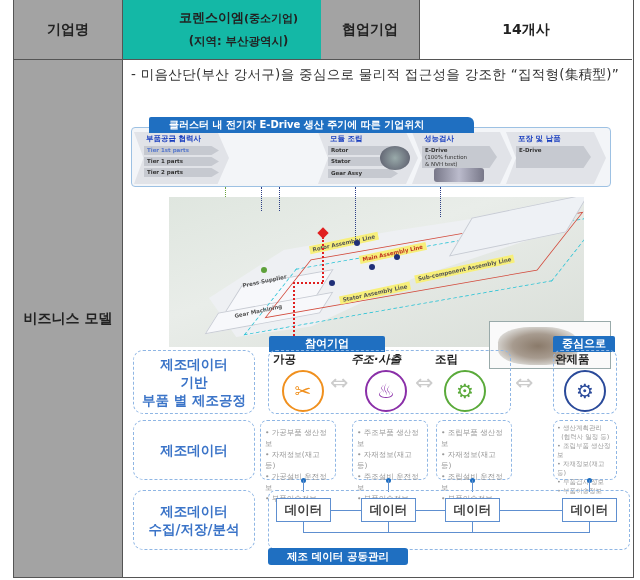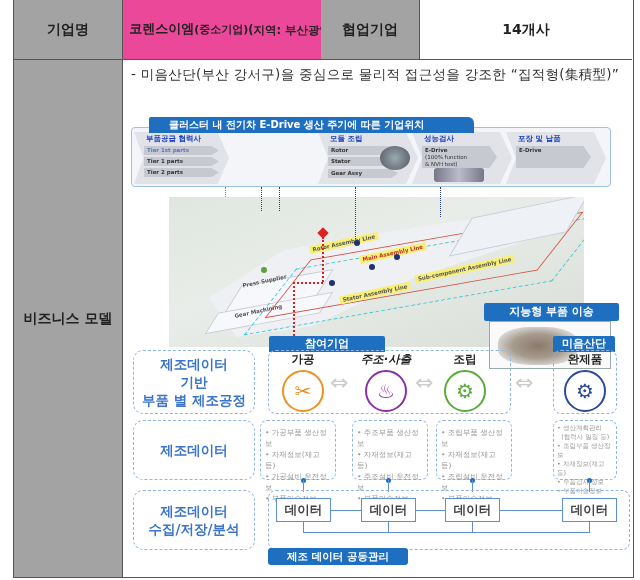--- a/index.html
+++ b/index.html
@@ -3,21 +3,21 @@
 <meta charset="utf-8">
 <style>
   * { box-sizing: border-box; margin: 0; padding: 0; }
   html, body { width: 640px; height: 580px; background: #ffffff; overflow: hidden; }
   body { font-family: "DejaVu Sans", "Liberation Sans", sans-serif; color: #222; position: relative; }
 
   .tbl { position: absolute; left: 13px; top: 0; width: 621px; height: 578px; border: 1.5px solid #555; border-top: none; }
   .cell { position: absolute; border-right: 1.5px solid #555; border-bottom: 1.5px solid #555; display: flex; align-items: center; justify-content: center; text-align: center; }
   .hdr { background: #a3a3a3; font-weight: bold; font-size: 14px; }
   .c1 { left: 0; top: 0; width: 109px; height: 60px; }
-  .c2 { left: 109px; top: 0; width: 232px; height: 60px; background: #ec4899; flex-direction: row; font-weight: bold; font-size: 13px; line-height: 22px; }
+  .c2 { left: 109px; top: 0; width: 232px; height: 60px; background: #14b8a6; flex-direction: column; font-weight: bold; font-size: 13px; line-height: 22px; }
   .c2 small { font-size: 11px; font-weight: bold; }
   .c3 { left: 307px; top: 0; width: 99px; height: 60px; }
   .c4 { left: 406px; top: 0; width: 212px; height: 60px; border-right: none; background: #fff; font-weight: bold; font-size: 14px; }
   .c5 { left: 0; top: 60px; width: 109px; height: 517px; border-bottom: none; }
   .c6 { left: 109px; top: 60px; width: 509px; height: 517px; background: #fff; border: none; display: block; text-align: left; }
 
   .desc { position: absolute; left: 8px; top: 6px; font-size: 13.5px; line-height: 17px; color: #333; letter-spacing: 0.3px; }
   .desc .l2 { padding-left: 12px; }
 
   
@@ -47,21 +47,21 @@
 
   .smart { position: absolute; left: 350px; top: 140px; width: 135px; height: 18px; background: #1f6fc1; color: #fff; font-size: 11px; font-weight: bold; text-align: center; line-height: 18px; border-radius: 2px; }
   .smart-box { position: absolute; left: 355px; top: 158px; width: 125px; height: 60px; border: 1px solid #9aa; background: #fafafa; }
   .truck { position: absolute; left: 8px; top: 12px; width: 80px; height: 38px; border-radius: 40%; background: radial-gradient(ellipse at center, #8a7a6a 0%, #a79b8f 45%, #d8d6d2 75%, #fafafa 100%); }
   .inout { position: absolute; left: 88px; top: 26px; font-size: 7px; font-weight: bold; color: #1a3fbf; }
 
   
   .rowlbl { position: absolute; left: 10px; width: 122px; border: 1.5px dashed #8fb6e4; border-radius: 10px; color: #3b74c8; font-weight: bold; text-align: center; display: flex; align-items: center; justify-content: center; line-height: 18px; font-size: 13.5px; }
   .pill { position: absolute; height: 16px; background: #1f6fc1; color: #fff; font-size: 11px; font-weight: bold; text-align: center; line-height: 16px; border-radius: 2px 2px 0 0; }
   .group { position: absolute; border: 1.5px dashed #8fb6e4; border-radius: 8px; }
-  .proc-item { position: absolute; text-align: center; }
+  .proc-item { position: absolute; text-align: left; }
   .proc-item .name { font-size: 11.5px; font-weight: bold; color: #222; }
   .circle { width: 42px; height: 42px; border-radius: 50%; border: 2.5px solid; margin: 3px auto 0; display: flex; align-items: center; justify-content: center; font-size: 20px; }
   .arrow2 { position: absolute; color: #ccc; font-size: 22px; }
   .info { position: absolute; border: 1.5px dashed #8fb6e4; border-radius: 7px; font-size: 7.5px; color: #999; padding: 6px 4px; line-height: 11px; }
   .data-box { position: absolute; width: 55px; height: 24px; border: 1.5px solid #5e8fd0; background: #fff; font-size: 12.5px; font-weight: bold; color: #444; text-align: center; line-height: 21px; }
   .hl { position: absolute; border-top: 1.5px solid #5e8fd0; }
   .vl { position: absolute; border-left: 1.5px solid #5e8fd0; }
   .bdot { position: absolute; width: 5px; height: 5px; border-radius: 50%; background: #1f6fc1; }
   .common { position: absolute; height: 17px; background: #1f6fc1; color: #fff; font-size: 10.5px; font-weight: bold; text-align: center; line-height: 17px; border-radius: 3px; }
 </style>
@@ -145,30 +145,29 @@
         <div class="redhline" style="left:124px; top:85px; width:30px;"></div>
         <div class="redline" style="left:124px; top:85px; height:66px;"></div>
       </div>
 
       <div class="gline" style="left:94px; top:72px; height:10px;"></div>
       <div class="vline" style="left:130px; top:72px; height:24px;"></div>
       <div class="vline" style="left:148px; top:72px; height:24px;"></div>
       <div class="vline" style="left:224px; top:72px; height:52px;"></div>
       <div class="vline" style="left:309px; top:72px; height:30px;"></div>
 
-      <div class="smart" style="left:353px; top:188px;">지능형 부품 이송</div>
       <div class="smart-box" style="left:358px; top:206px; width:122px; height:48px;">
         <div class="truck" style="top:5px;"></div>
         <div class="inout" style="top:18px;">내·외부</div>
       </div>
     </div>
 
     <div>
       <div class="pill" style="left:146px; top:276px; width:116px;">참여기업</div>
-      <div class="pill" style="left:430px; top:276px; width:62px;">미음산단</div>
+      <div class="pill" style="left:430px; top:276px; width:62px;">중심으로</div>
 
       <div class="rowlbl" style="top:290px; height:64px;">
         <div>
             <div>제조데이터</div>
             <div>기반</div>
             <div>부품 별 제조공정</div>
           </div>
       </div>
       <div class="group" style="left:145px; top:290px; width:243px; height:64px;"></div>
       <div class="group" style="left:430px; top:290px; width:64px; height:64px;"></div>

